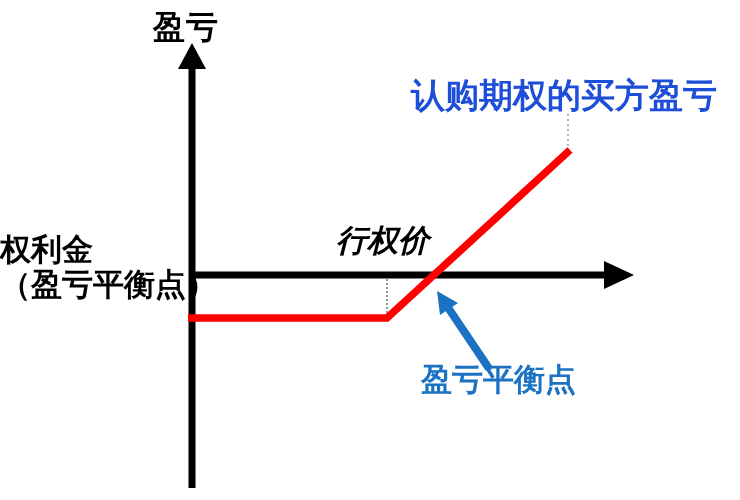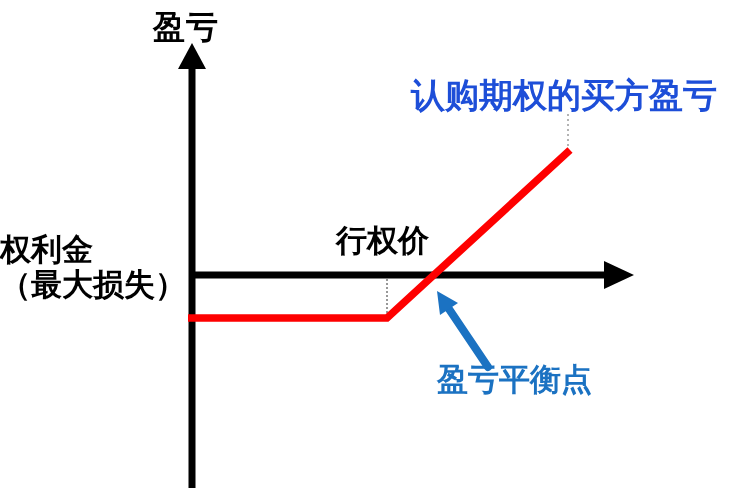--- a/index.html
+++ b/index.html
@@ -15,23 +15,23 @@
   .label {
     position: absolute;
     font-weight: bold;
     color: #000000;
     white-space: nowrap;
     line-height: 1.12;
   }
   .lbl-y      { left: 153px; top: 10px;  font-size: 32px; letter-spacing: 1px; }
   .lbl-title  { left: 411px; top: 76px;  font-size: 34px; color: #1d4ed8; }
   .lbl-prem   { left: 0px;   top: 233px; width: 192px; font-size: 31px; }
-  .lbl-strike { left: 336px; top: 224px; font-size: 31px; }
+  .lbl-strike { left: 336px; top: 224px; font-size: 31px; font-style: italic; }
   .lbl-x      { left: 502px; top: 288px; font-size: 33px; }
-  .lbl-be     { left: 421px; top: 363px; font-size: 31px; color: #1b72c2; margin-left: 16px; }
+  .lbl-be     { left: 421px; top: 363px; font-size: 31px; color: #1b72c2; }
 </style>
 </head>
 <body>
 
 <div id="stage">
 
   <svg id="chart-svg" width="740" height="500" viewBox="0 0 740 500">
 
     <line x1="192" y1="62" x2="192" y2="488" stroke-width="7" stroke="#000000"></line>
     <polygon points="192,43 178,69 206,69" fill="#000000"></polygon>
@@ -48,21 +48,21 @@
     <line x1="488" y1="367" x2="449" y2="309" stroke-width="8" stroke-linecap="round" stroke="#1b72c2"></line>
     <polygon points="437,291 458,303 440,315" fill="#1b72c2"></polygon>
   </svg>
 
   <div class="label lbl-y">盈亏</div>
 
   <div class="label lbl-title">认购期权的买方盈亏</div>
 
   <div class="label lbl-prem">
     <div>权利金</div>
-    <div>（最大损失）</div>
+    <div>（盈亏平衡点）</div>
   </div>
 
   <div class="label lbl-strike">行权价</div>
 
 
   <div class="label lbl-be">盈亏平衡点</div>
 
 </div>
 
 </body></html>

